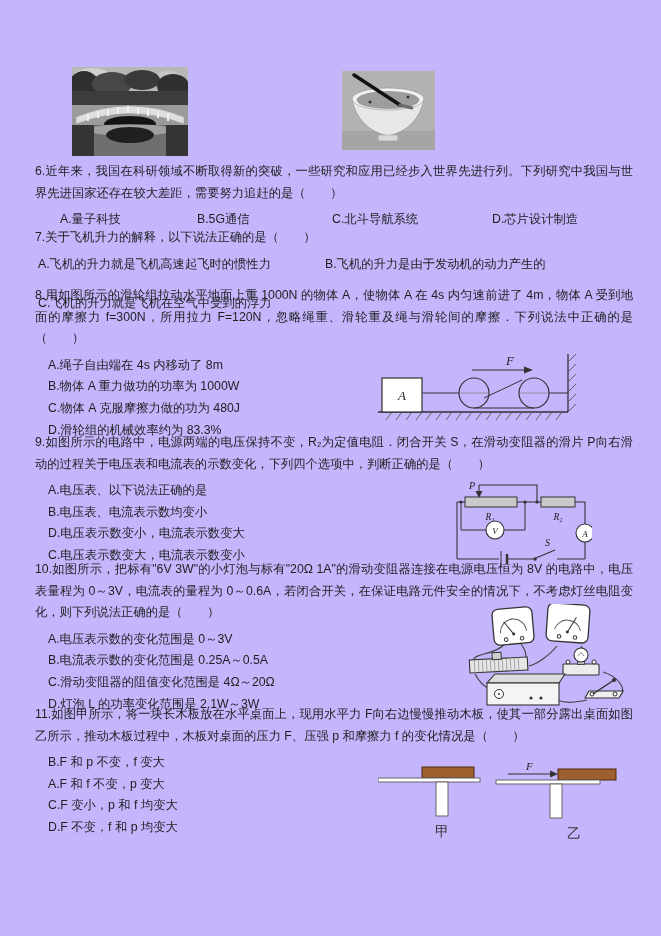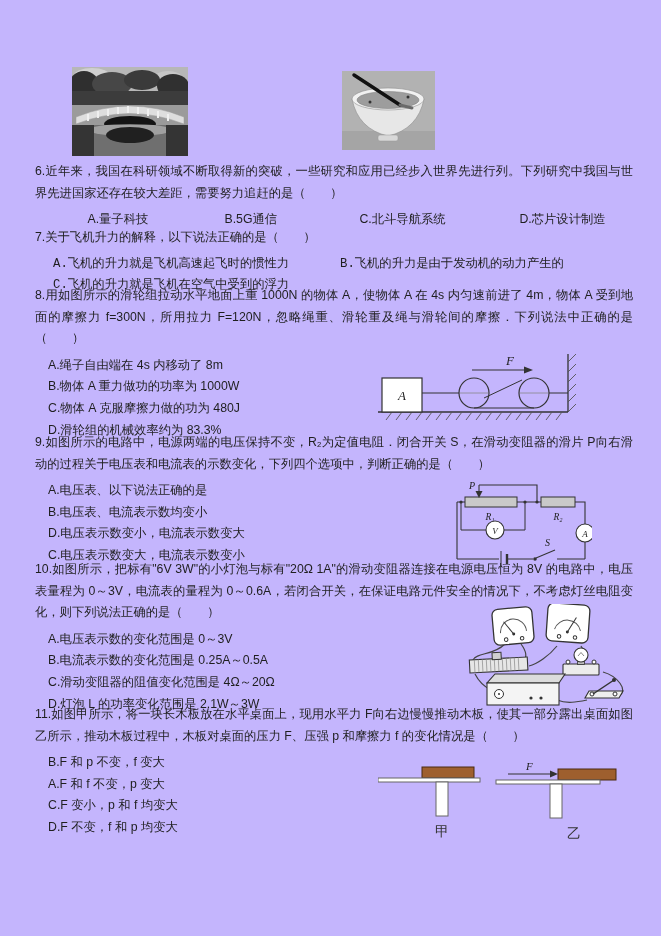--- a/index.html
+++ b/index.html
@@ -5,23 +5,23 @@
   html,body{margin:0;padding:0;background:#fff;}
   .page{
     position:relative;width:661px;height:936px;background:#c4b5fd;overflow:hidden;
     font-family:"Liberation Sans","DejaVu Sans",sans-serif;color:#1f1f1f;
   }
   .photo{position:absolute;}
   .q{position:absolute;left:35px;width:598px;font-size:12.3px;line-height:21.6px;text-align:justify;}
   .stem{margin:0;}
   .opts{margin-top:5px;}
   .opt{margin-left:13px;}
-  .opt-row{display:flex;margin-left:25px;justify-content:center;}
+  .opt-row{display:flex;margin-left:25px;}
   .w137{width:137px;} .w135{width:135px;} .w160{width:160px;}
-  .two-col{display:grid;grid-template-columns:287px 1fr;margin-left:18px;row-gap:0;font-family:Liberation Mono, monospace;}
+  .two-col{display:grid;grid-template-columns:287px 1fr;margin-left:3px;row-gap:18px;}
   .vlist .opt{display:block;}
   .fig{position:absolute;}
   svg{display:block;}
   .lbl-serif{font-family:"Liberation Serif","DejaVu Serif",serif;font-style:italic;}
   .lbl-cjk{font-family:"Liberation Sans","DejaVu Sans",sans-serif;}
 </style>
 </head>
 <body>
 
 <div class="page">

